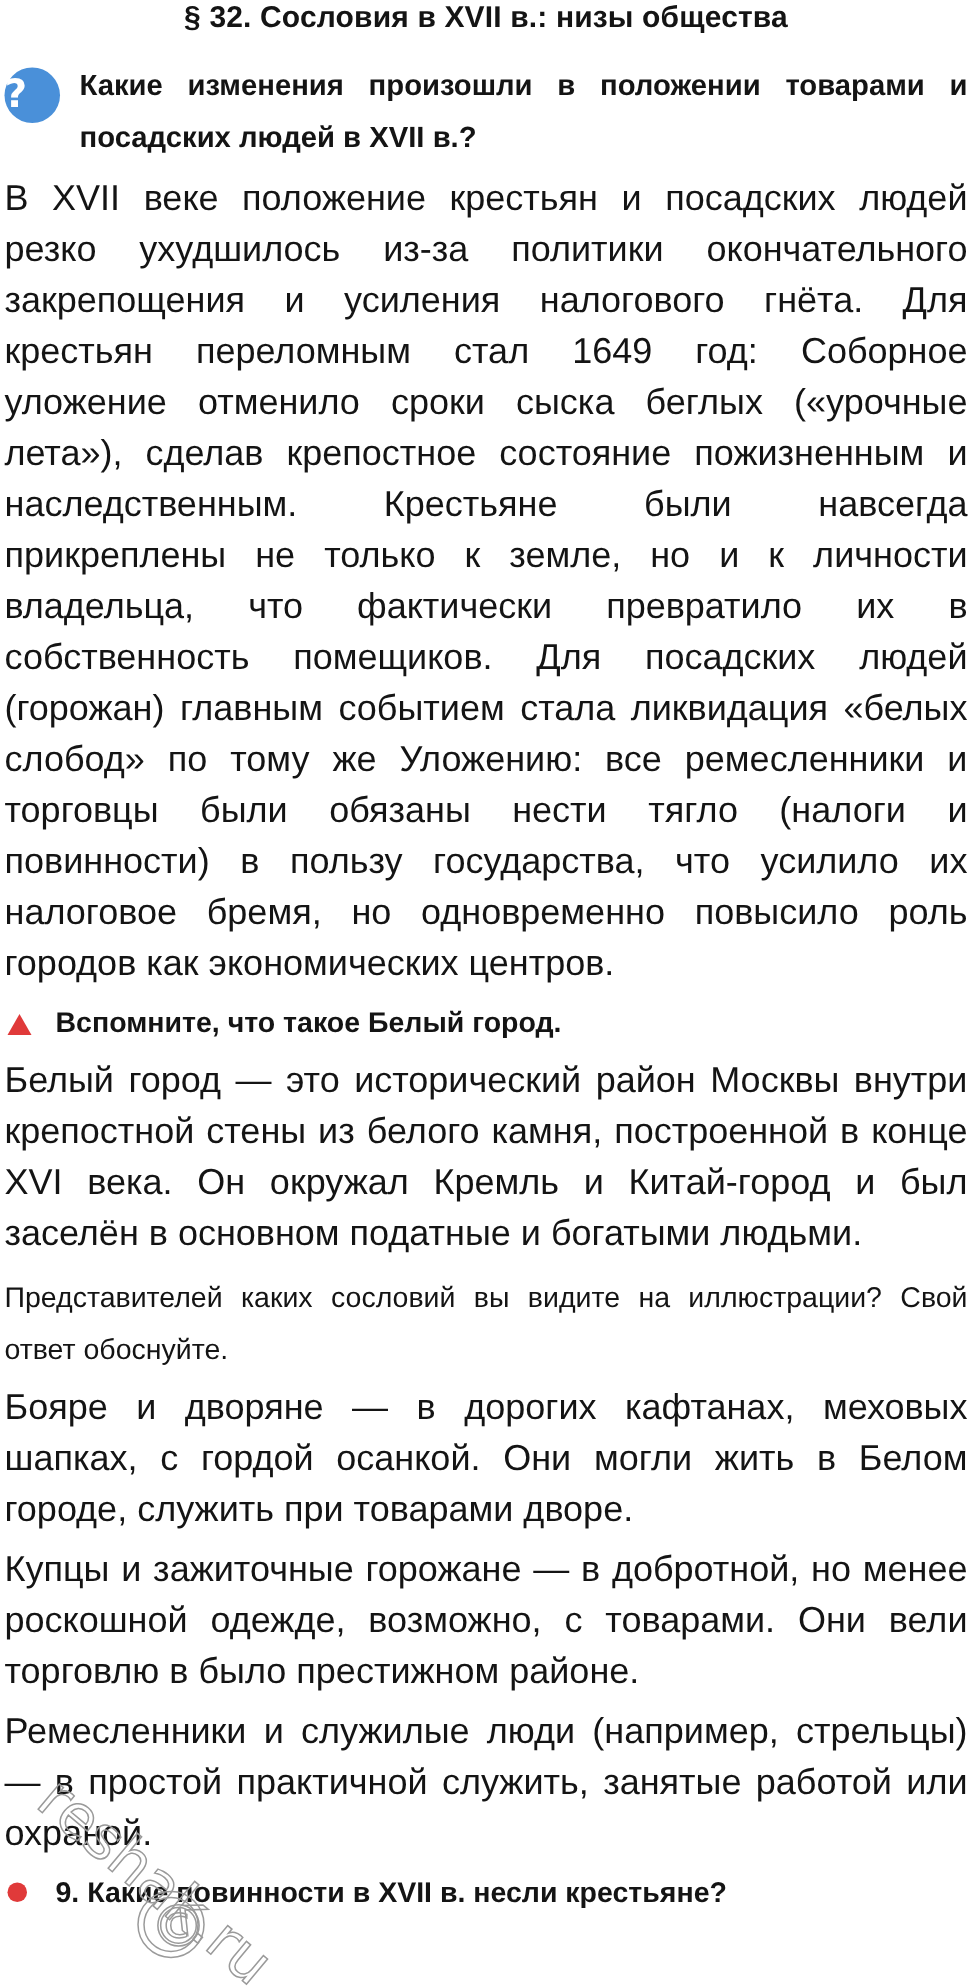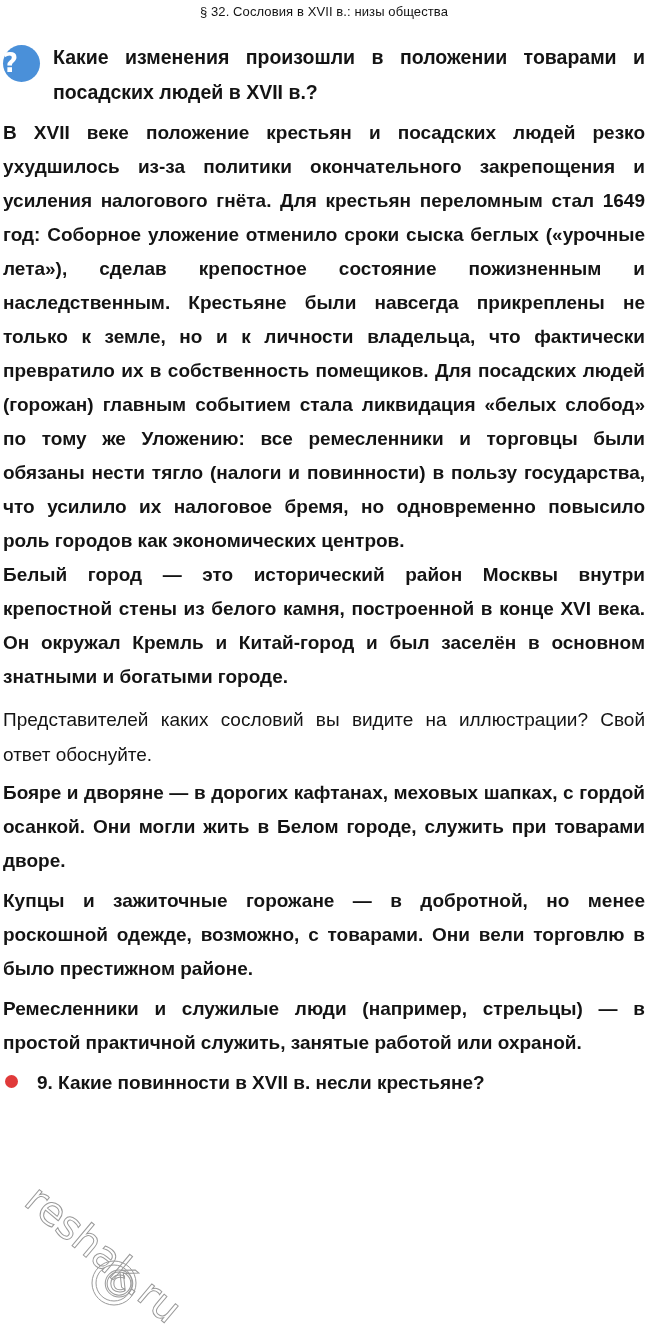--- a/index.html
+++ b/index.html
@@ -16,22 +16,22 @@
       color: #141414;
     }
     .page {
       position: absolute;
       left: 3px;
       right: 4px;
       top: 0;
     }
     .title {
       text-align: center;
-      font-weight: normal;
-      font-size: 13px;
+      font-weight: bold;
+      font-size: 20px;
       line-height: 24px;
       margin: 0;
       padding-top: 0px;
       height: 26px;
       letter-spacing: 0.1px;
     }
     .q-block {
       position: relative;
       margin-top: 14px;
       padding-left: 50px;
@@ -50,25 +50,24 @@
       border-radius: 50%;
       background: #4a90d9;
       color: #fff;
       font-weight: bold;
       font-size: 26px;
       line-height: 37px;
       text-align: center;
       font-family: "DejaVu Sans", sans-serif;
     }
     .para {
-      font-size: 19px;
+      font-size: 24px;
       line-height: 34px;
       text-align: justify;
       margin: 0;
-      font-weight: bold;
     }
     .para.first { margin-top: 6px; }
     .heading-row {
       position: relative;
       font-weight: bold;
       font-size: 19px;
       line-height: 34px;
       margin: 6px 0 4px 0;
       padding-left: 34px;
     }
@@ -116,22 +115,26 @@
 
   <h1 class="title">§ 32. Сословия в XVII в.: низы общества</h1>
 
   <div class="q-block">
     <span class="q-icon">?</span>
     <span>Какие изменения произошли в положении товарами и посадских людей в XVII в.?</span>
   </div>
 
   <p class="para first">В XVII веке положение крестьян и посадских людей резко ухудшилось из-за политики окончательного закрепощения и усиления налогового гнёта. Для крестьян переломным стал 1649 год: Соборное уложение отменило сроки сыска беглых («урочные лета»), сделав крепостное состояние пожизненным и наследственным. Крестьяне были навсегда прикреплены не только к земле, но и к личности владельца, что фактически превратило их в собственность помещиков. Для посадских людей (горожан) главным событием стала ликвидация «белых слобод» по тому же Уложению: все ремесленники и торговцы были обязаны нести тягло (налоги и повинности) в пользу государства, что усилило их налоговое бремя, но одновременно повысило роль городов как экономических центров.</p>
 
+  <div class="heading-row">
+    <span class="tri-icon"></span>
+    <span>Вспомните, что такое Белый город.</span>
+  </div>
 
-  <p class="para">Белый город — это исторический район Москвы внутри крепостной стены из белого камня, построенной в конце XVI века. Он окружал Кремль и Китай-город и был заселён в основном знатными и богатыми городе.</p>
+  <p class="para">Белый город — это исторический район Москвы внутри крепостной стены из белого камня, построенной в конце XVI века. Он окружал Кремль и Китай-город и был заселён в основном податные и богатыми людьми.</p>
 
   <div class="bold-q">Представителей каких сословий вы видите на иллюстрации? Свой ответ обоснуйте.</div>
 
   <p class="para">Бояре и дворяне — в дорогих кафтанах, меховых шапках, с гордой осанкой. Они могли жить в Белом городе, служить при товарами дворе.</p>
   <div class="gap"></div>
   <p class="para">Купцы и зажиточные горожане — в добротной, но менее роскошной одежде, возможно, с товарами. Они вели торговлю в было престижном районе.</p>
   <div class="gap"></div>
   <p class="para">Ремесленники и служилые люди (например, стрельцы) — в простой практичной служить, занятые работой или охраной.</p>
 
   <div class="heading-row">

